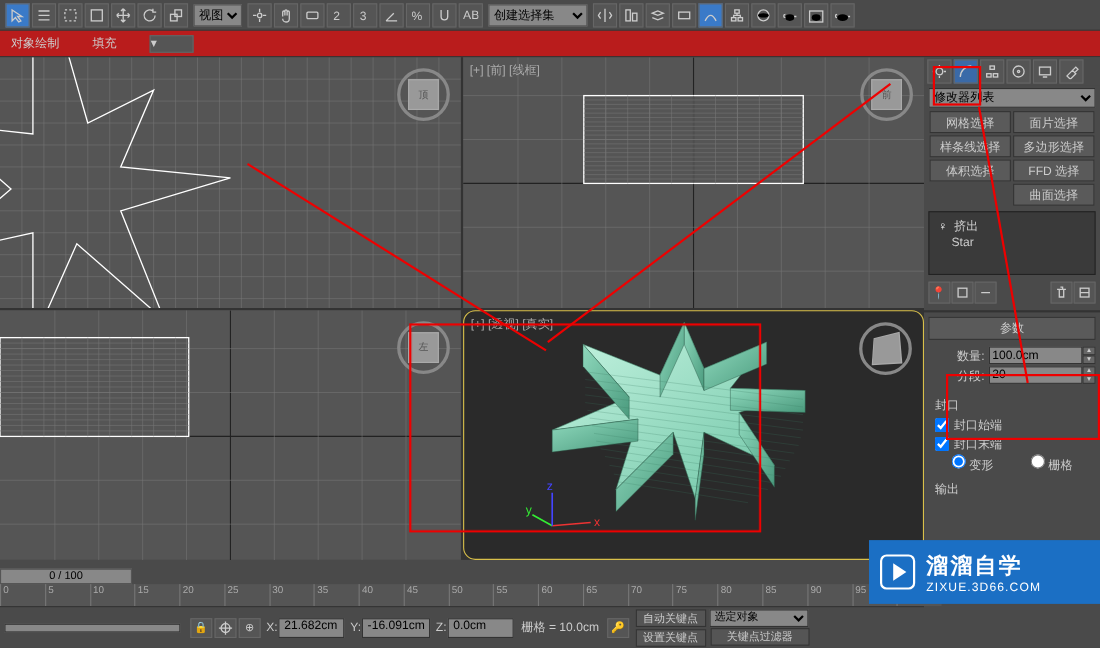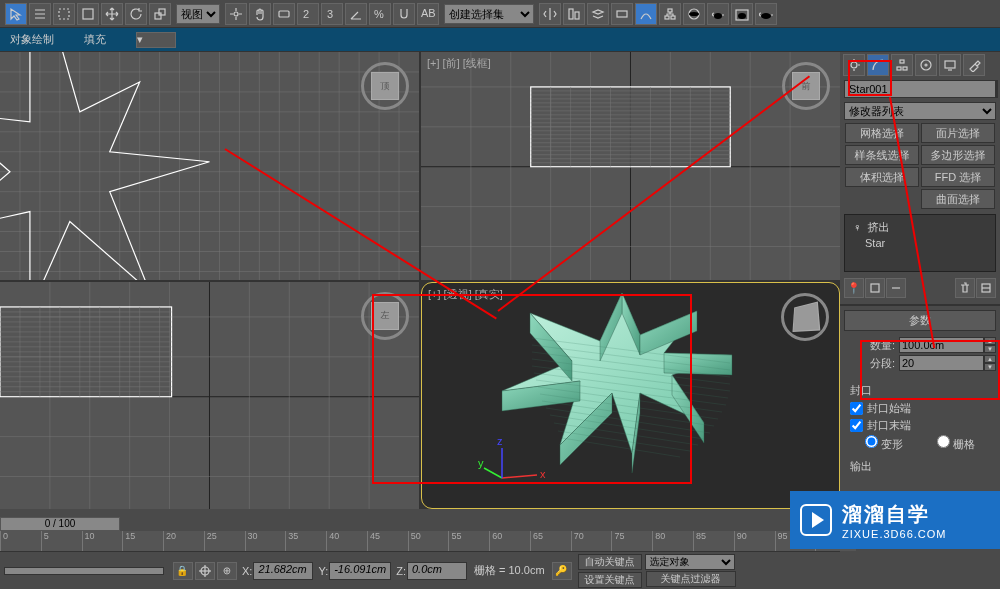--- a/index.html
+++ b/index.html
@@ -5,21 +5,21 @@
 * { margin: 0; padding: 0; box-sizing: border-box; font-family: "Microsoft YaHei", sans-serif; font-size: 11px; }
 body { background: #4a4a4a; color: #ccc; overflow: hidden; width: 1000px; height: 589px; position: relative; }
 
 
 .toolbar { background: #4a4a4a; height: 28px; display: flex; align-items: center; padding: 0 4px; border-bottom: 1px solid #333; }
 .toolbar .tool-btn { width: 22px; height: 22px; border: 1px solid #666; background: #555; margin: 0 1px; display: flex; align-items: center; justify-content: center; color: #ccc; cursor: pointer; }
 .toolbar .tool-btn.active { background: #3a7ac8; }
 .toolbar select { background: #888; color: #000; border: 1px solid #555; height: 20px; font-size: 11px; margin: 0 4px; }
 
 
-.subtoolbar { background: #0c4a6e; height: 24px; display: flex; align-items: center; padding: 0 10px; border-bottom: 1px solid #333; }
+.subtoolbar { background: #b91c1c; height: 24px; display: flex; align-items: center; padding: 0 10px; border-bottom: 1px solid #333; }
 .subtoolbar span { color: #ccc; margin-right: 30px; cursor: pointer; }
 .subtoolbar .dropdown { width: 40px; height: 16px; border: 1px solid #666; background: #555; }
 
 
 .viewports { position: absolute; top: 52px; left: 0; right: 160px; bottom: 80px; display: grid; grid-template-columns: 1fr 1fr; grid-template-rows: 1fr 1fr; gap: 2px; background: #333; }
 .viewport { background: #555; position: relative; overflow: hidden; padding-left: 21px; }
 .viewport.dark { background: #2a2a2a; border-radius: 11px; }
 .viewport-label { position: absolute; top: 4px; left: 6px; color: #aaa; font-size: 11px; z-index: 10; }
 
 
@@ -74,21 +74,21 @@
 
 
 .timeline { position: absolute; bottom: 38px; left: 0; right: 144px; height: 20px; background: #555; }
 .time-ruler { position: absolute; inset: 0; display: flex; }
 .tick { flex: 1; border-left: 1px solid #777; font-size: 9px; color: #aaa; padding-left: 2px; position: relative; }
 .time-slider { position: absolute; left: 0; top: -14px; width: 120px; height: 14px; background: #888; border: 1px solid #555; text-align: center; color: #000; font-size: 10px; }
 
 
 .statusbar { position: absolute; bottom: 0; left: 0; right: 160px; height: 38px; background: #4a4a4a; border-top: 1px solid #333; display: flex; align-items: center; padding: 0 4px; }
 .statusbar .sbtn { width: 20px; height: 18px; background: #555; border: 1px solid #666; margin: 0 1px; cursor: pointer; display:flex;align-items:center;justify-content:center;color:#ccc;font-size:10px; }
-.statusbar .coord { background: #888; color: #000; border: 1px solid #333; height: 18px; padding: 0 4px; margin: 0 1px; display: inline-block; min-width: 60px; font-style: italic; }
+.statusbar .coord { background: #888; color: #000; border: 1px solid #333; height: 18px; padding: 0 4px; margin: 0 1px; display: inline-block; min-width: 60px; }
 .statusbar .coord-label { color: #ccc; margin-left: 4px; }
 .statusbar .text { color: #ccc; margin: 0 6px; }
 
 
 .watermark { position: absolute; right: 0; bottom: 40px; width: 210px; height: 58px; background: #1b6fc4; color: #fff; display: flex; align-items: center; padding: 6px 10px; z-index: 100; }
 .watermark .play { width: 32px; height: 32px; border: 2px solid #fff; border-radius: 6px; display: flex; align-items: center; justify-content: center; margin-right: 10px; }
 .watermark .play::after { content: ""; border-left: 12px solid #fff; border-top: 8px solid transparent; border-bottom: 8px solid transparent; margin-left: 3px; }
 .watermark .wm-text { display: flex; flex-direction: column; }
 .watermark .wm-big { font-size: 20px; font-weight: bold; letter-spacing: 2px; }
 .watermark .wm-url { font-size: 11px; letter-spacing: 1px; }
@@ -517,24 +517,20 @@
           <line x1="5" y1="12" x2="9" y2="12"></line>
         </svg>
       </div>
     <div class="panel-tab">
         <svg class="ico">
           <path d="M3 11l5-5 3 3-5 5zM8 6l3-3 2 2-3 3"></path>
         </svg>
       </div>
   </div>
 
-  <div class="panel-row">
-    <input class="panel-input" value="Star001" style="">
-    <div class="color-swatch"></div>
-  </div>
 
   <div class="panel-row">
     <select class="panel-select"><option>修改器列表</option></select>
   </div>
 
   <div style="display:grid;grid-template-columns:1fr 1fr;gap:0;padding:0 4px">
     <div class="panel-btn">网格选择</div>
     <div class="panel-btn">面片选择</div>
     <div class="panel-btn">样条线选择</div>
     <div class="panel-btn">多边形选择</div>

